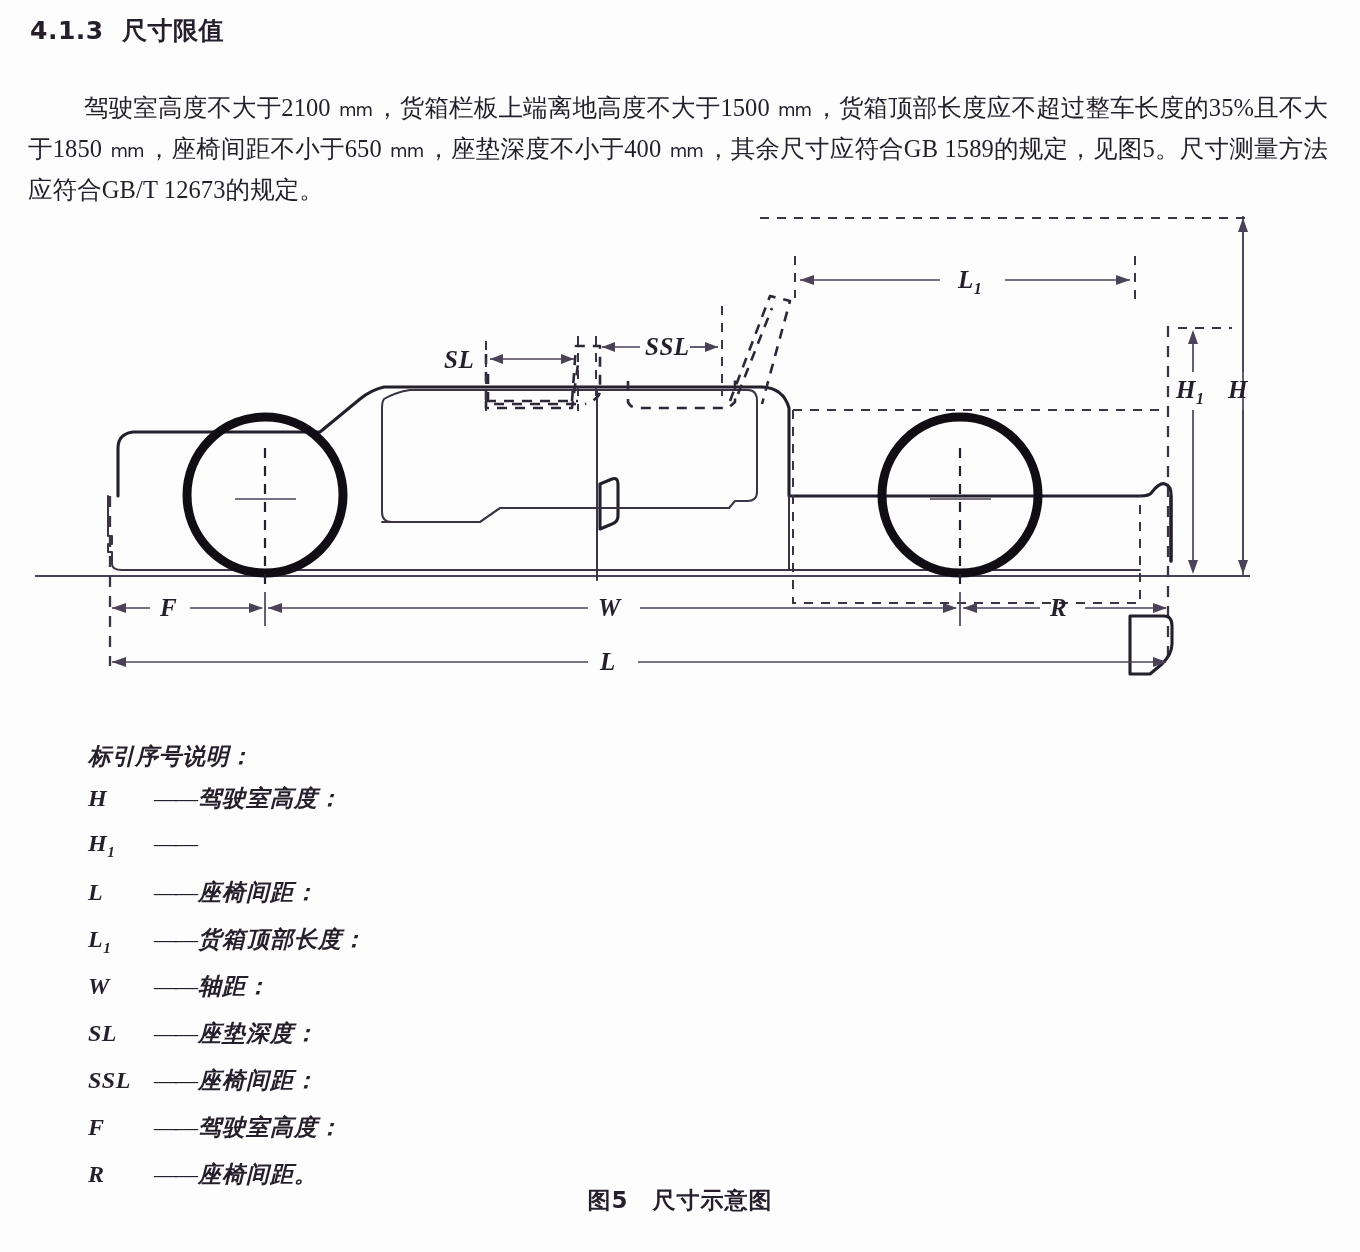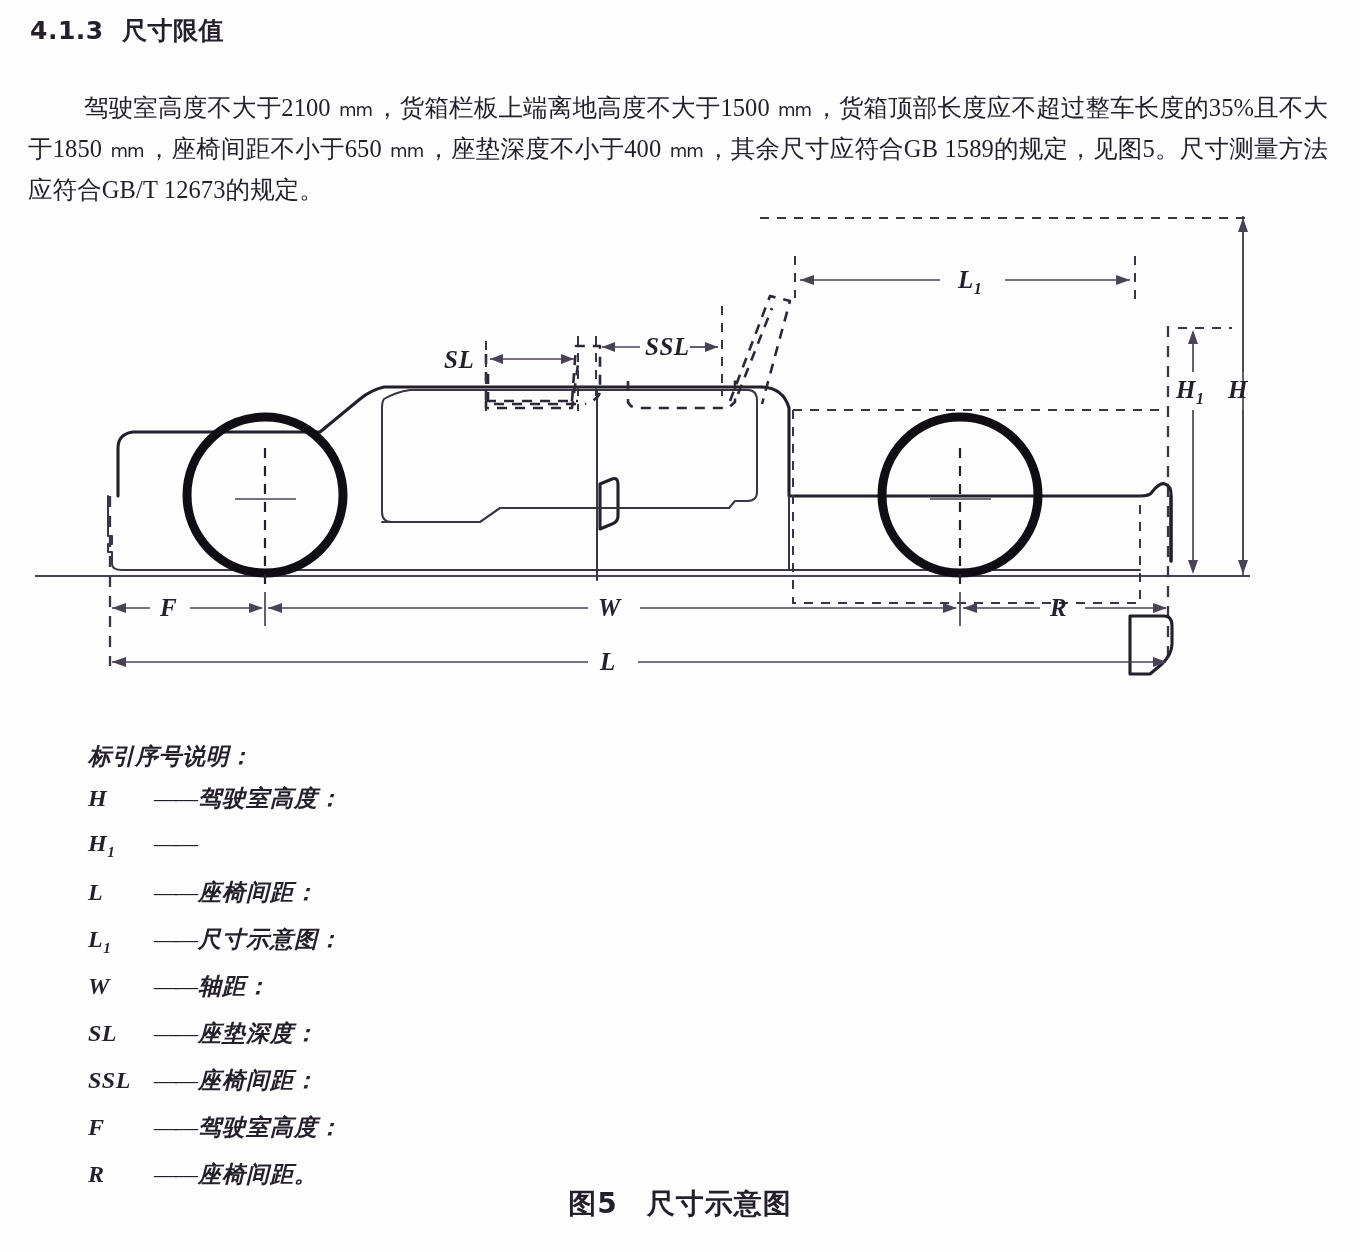--- a/index.html
+++ b/index.html
@@ -113,21 +113,21 @@
   }
 
   
   .caption {
     position: absolute;
     left: 0;
     top: 1185px;
     width: 1360px;
     text-align: center;
     font-family: "DejaVu Sans", "Liberation Sans", sans-serif;
-    font-size: 28px;
+    font-size: 23px;
     font-weight: 700;
     color: #241f2b;
     letter-spacing: 1px;
   }
 
   
   .body-line   { fill: none; stroke: #231f2b; stroke-width: 3.1; stroke-linejoin: round; stroke-linecap: round; }
   .body-thin   { fill: none; stroke: #3a3444; stroke-width: 2.0; stroke-linejoin: round; stroke-linecap: round; }
   .tire        { fill: none; stroke: #100d14; stroke-width: 9; }
   .dim-line    { fill: none; stroke: #4a4257; stroke-width: 1.7; }
@@ -344,21 +344,21 @@
           <div class="legend-dash">——</div>
         </div>
         <div class="legend-row">
           <div class="legend-sym">L</div>
           <div class="legend-dash">——</div>
           <div class="legend-text">座椅间距：</div>
         </div>
         <div class="legend-row">
           <div class="legend-sym">L<sub>1</sub></div>
           <div class="legend-dash">——</div>
-          <div class="legend-text">尺寸示意图：</div>
+          <div class="legend-text">货箱顶部长度：</div>
         </div>
         <div class="legend-row">
           <div class="legend-sym">W</div>
           <div class="legend-dash">——</div>
           <div class="legend-text">轴距：</div>
         </div>
         <div class="legend-row">
           <div class="legend-sym">SL</div>
           <div class="legend-dash">——</div>
           <div class="legend-text">座垫深度：</div>

